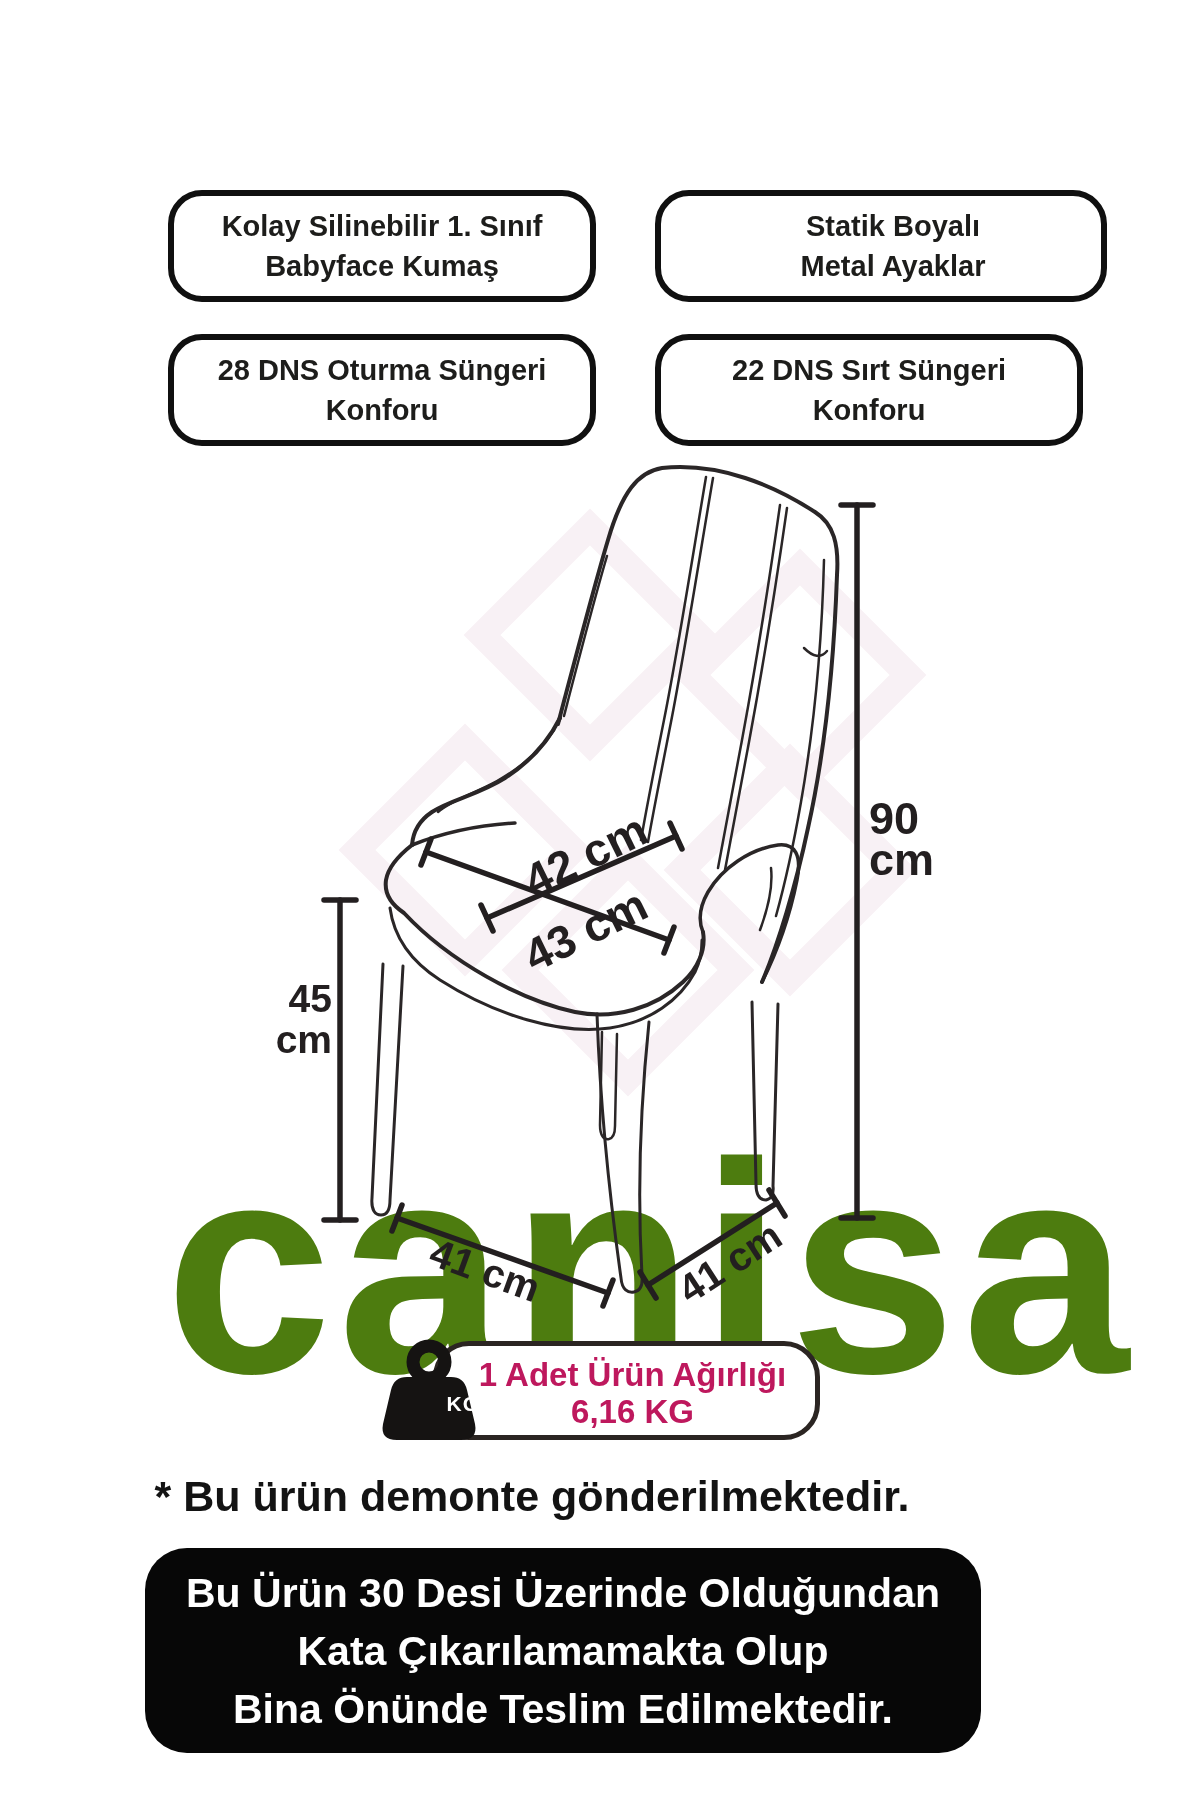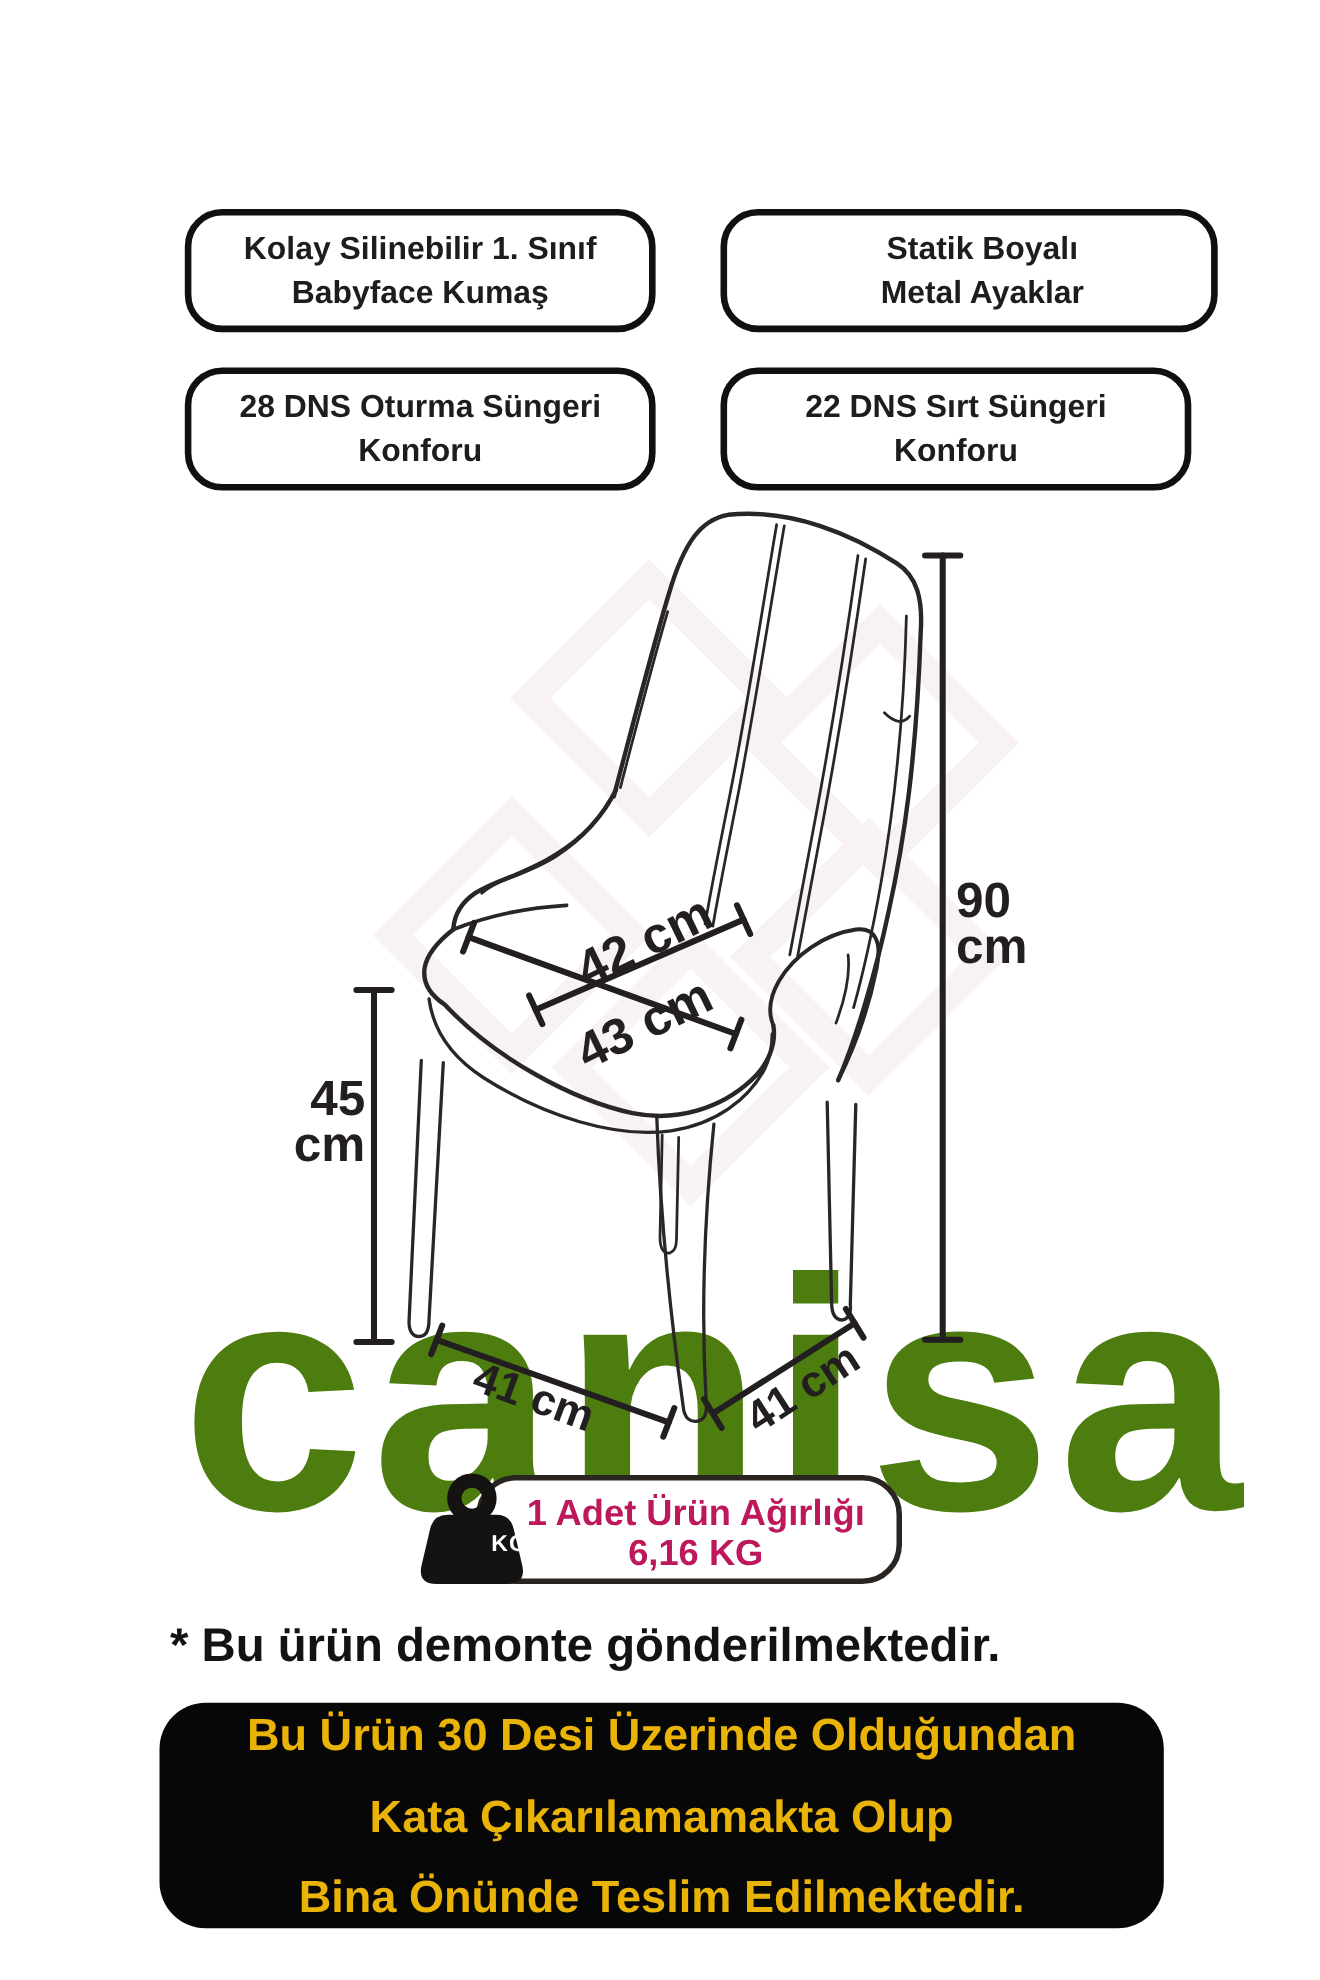--- a/index.html
+++ b/index.html
@@ -16,37 +16,37 @@
   
   .wm-text{position:absolute;left:165px;top:1095px;font-size:300px;font-weight:700;
            letter-spacing:6px;color:#4d7c0f;white-space:nowrap;user-select:none;}
   
   .chair-svg{position:absolute;left:0;top:0;}
   
   .dim{position:absolute;font-weight:800;color:#231f20;white-space:nowrap;}
   .dim-42{left:498px;top:828px;width:175px;text-align:center;font-size:46px;transform:rotate(-26deg);}
   .dim-43{left:498px;top:903px;width:175px;text-align:center;font-size:46px;transform:rotate(-26deg);}
   .dim-90{left:869px;top:798px;font-size:45px;line-height:41px;text-align:left;}
-  .dim-45{left:238px;top:978px;width:94px;font-size:45px;line-height:41px;text-align:right;}
+  .dim-45{left:238px;top:978px;width:94px;font-size:39px;line-height:41px;text-align:right;}
   .dim-41L{left:395px;top:1248px;width:180px;text-align:center;font-size:40px;transform:rotate(20deg);}
   .dim-41R{left:640px;top:1240px;width:180px;text-align:center;font-size:40px;transform:rotate(-33deg);}
   
   .kg-pill{position:absolute;left:433px;top:1341px;width:387px;height:99px;border:5px solid #2b2522;
            border-radius:36px;background:#fff;box-sizing:border-box;}
   .kg-text{position:absolute;left:455px;top:1356px;width:355px;text-align:center;
            font-size:33px;font-weight:700;line-height:37px;color:#be185d;}
   .kg-icon{position:absolute;left:378px;top:1336px;width:102px;height:110px;}
   .kg-icon-label{position:absolute;left:378px;top:1392px;width:102px;text-align:right;
                  font-size:21px;font-weight:800;color:#ffffff;letter-spacing:1px;}
   
   .note{position:absolute;left:0;top:1472px;width:1064px;text-align:center;
         font-size:43px;font-weight:800;color:#131313;}
-  .notice{position:absolute;left:145px;top:1548px;width:913px;height:205px;background:#070707;
-          border-radius:42px;display:flex;flex-direction:column;align-items:center;justify-content:space-between;
-          text-align:center;color:#eab308;font-size:41px;font-weight:600;line-height:58px;}
+  .notice{position:absolute;left:145px;top:1548px;width:836px;height:205px;background:#070707;
+          border-radius:42px;display:flex;flex-direction:column;align-items:center;justify-content:center;
+          text-align:center;color:#ffffff;font-size:41px;font-weight:600;line-height:58px;}
 </style>
 </head>
 <body>
 
 <div class="page">
 
   <div class="wm-text">canisa</div>
 
   <div class="badge b1">
     <span>Kolay Silinebilir 1. Sınıf</span>

